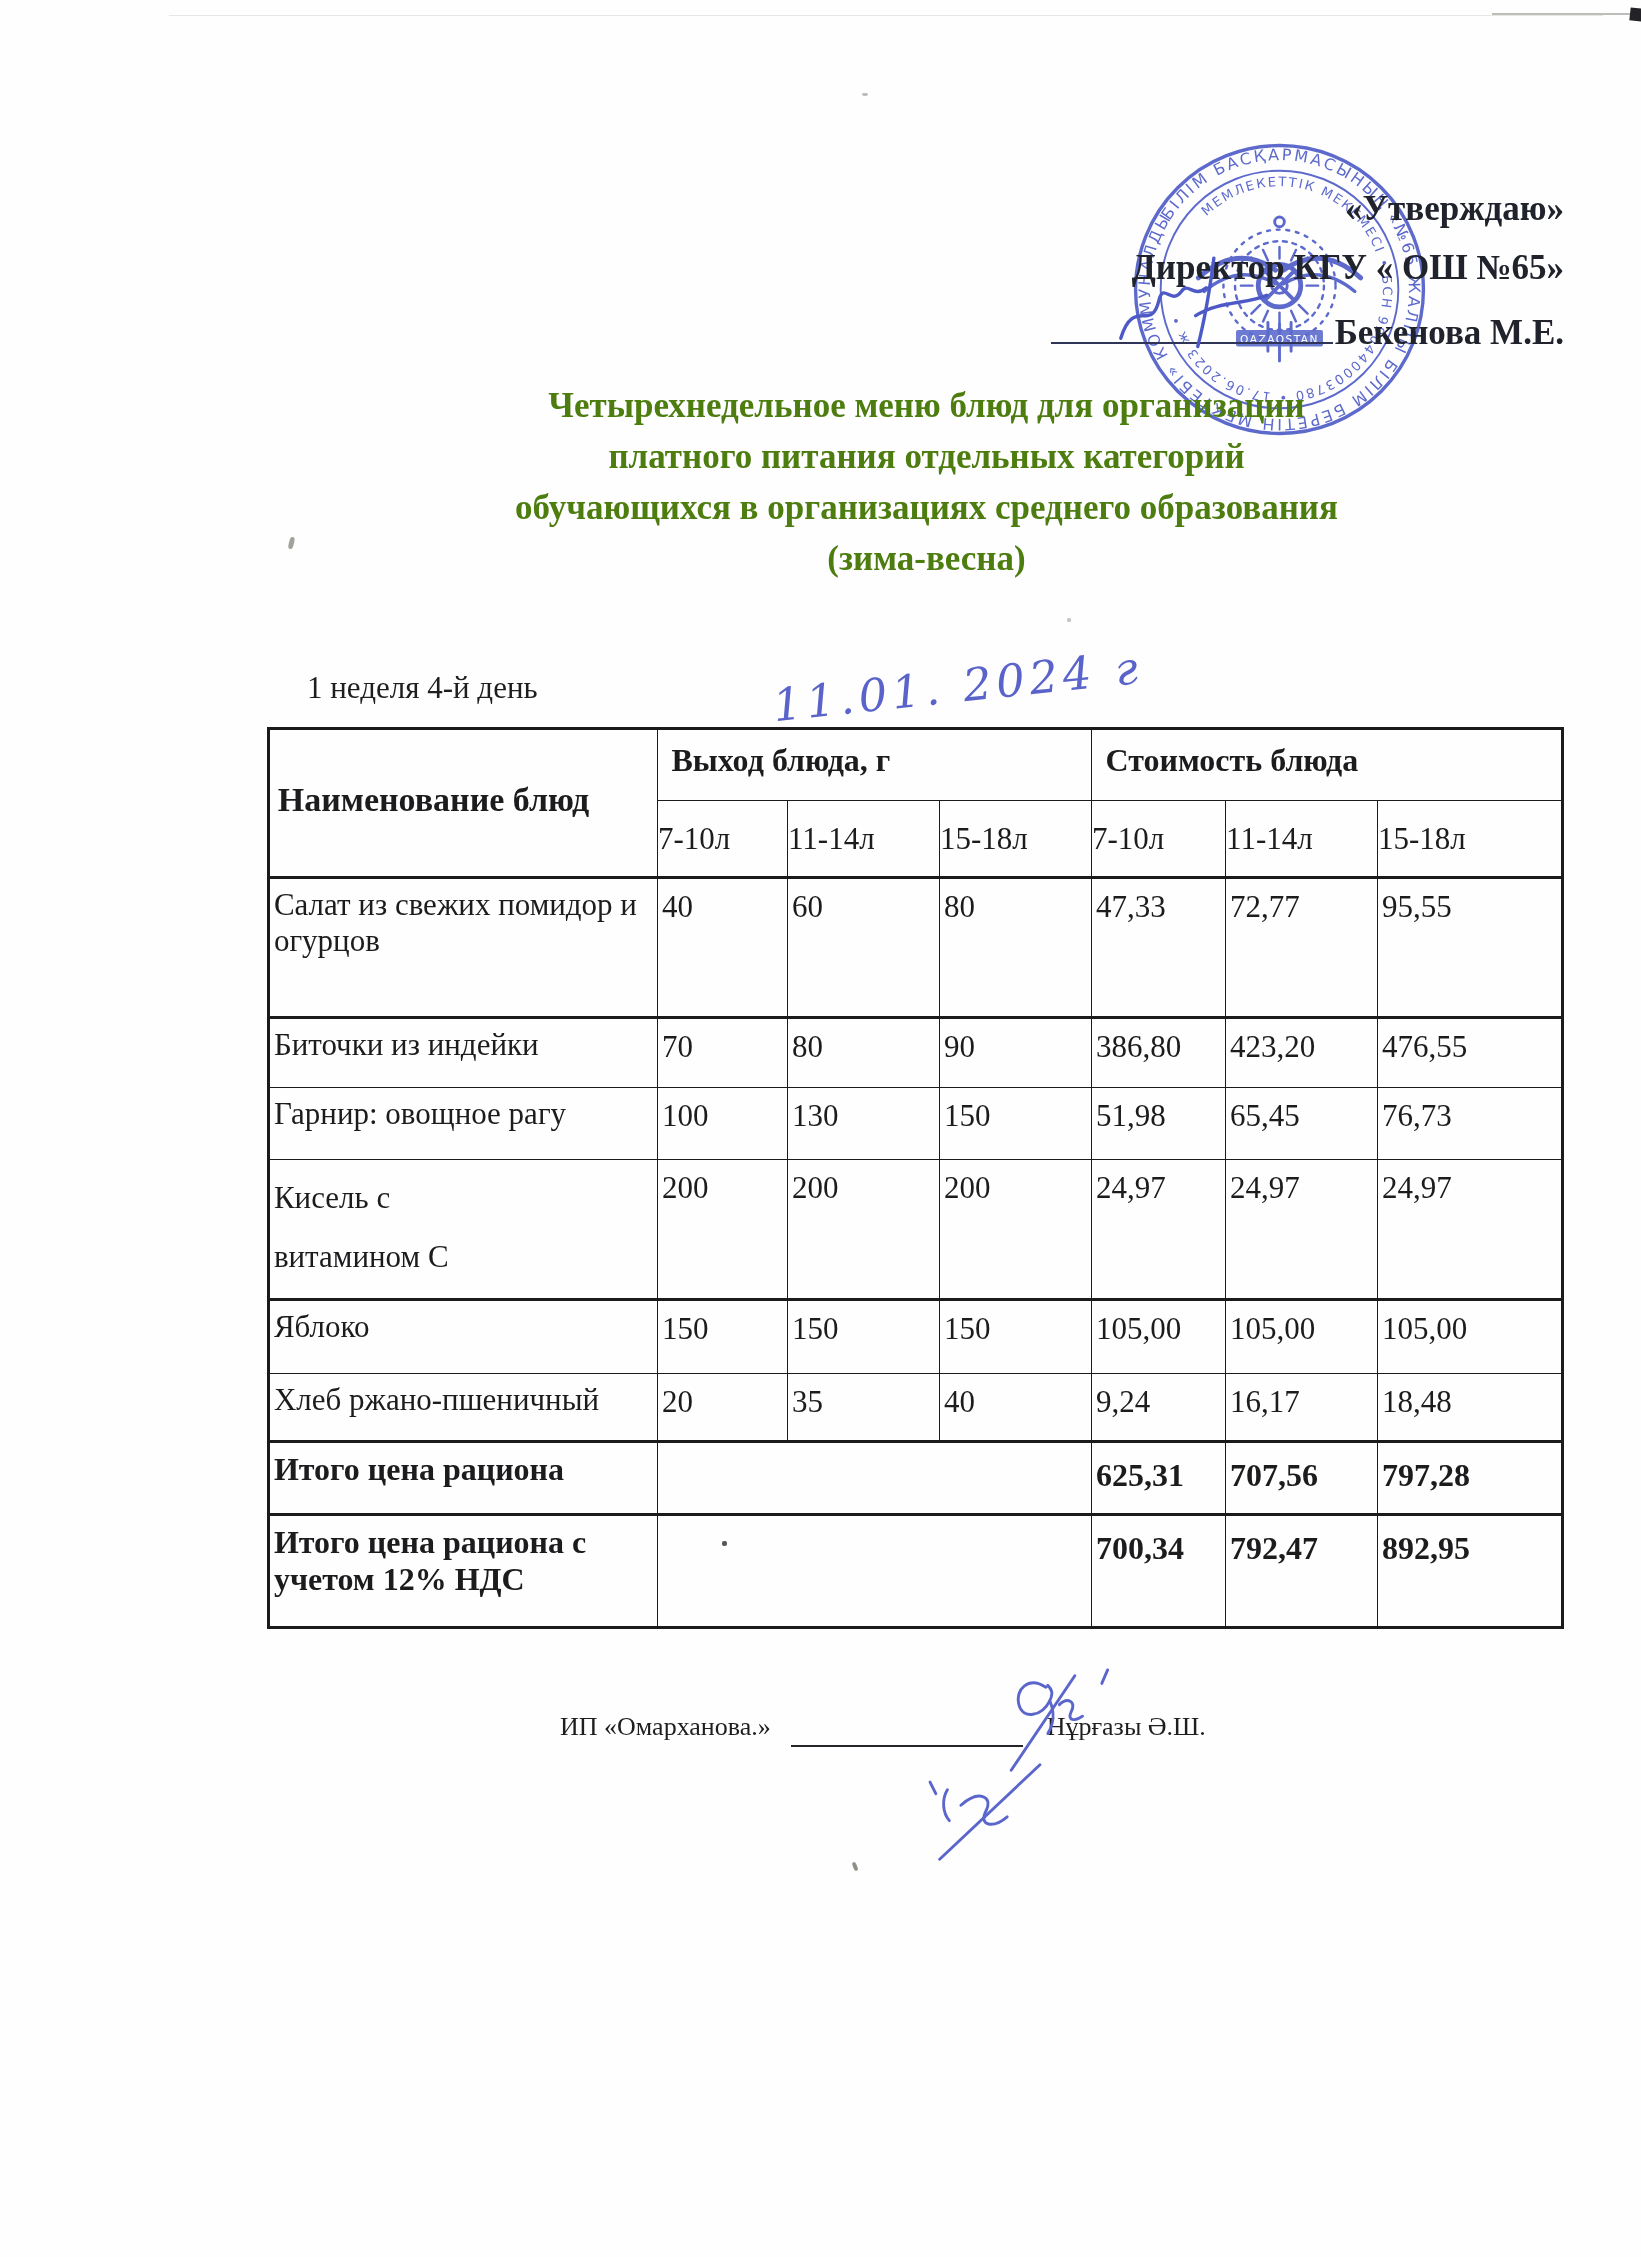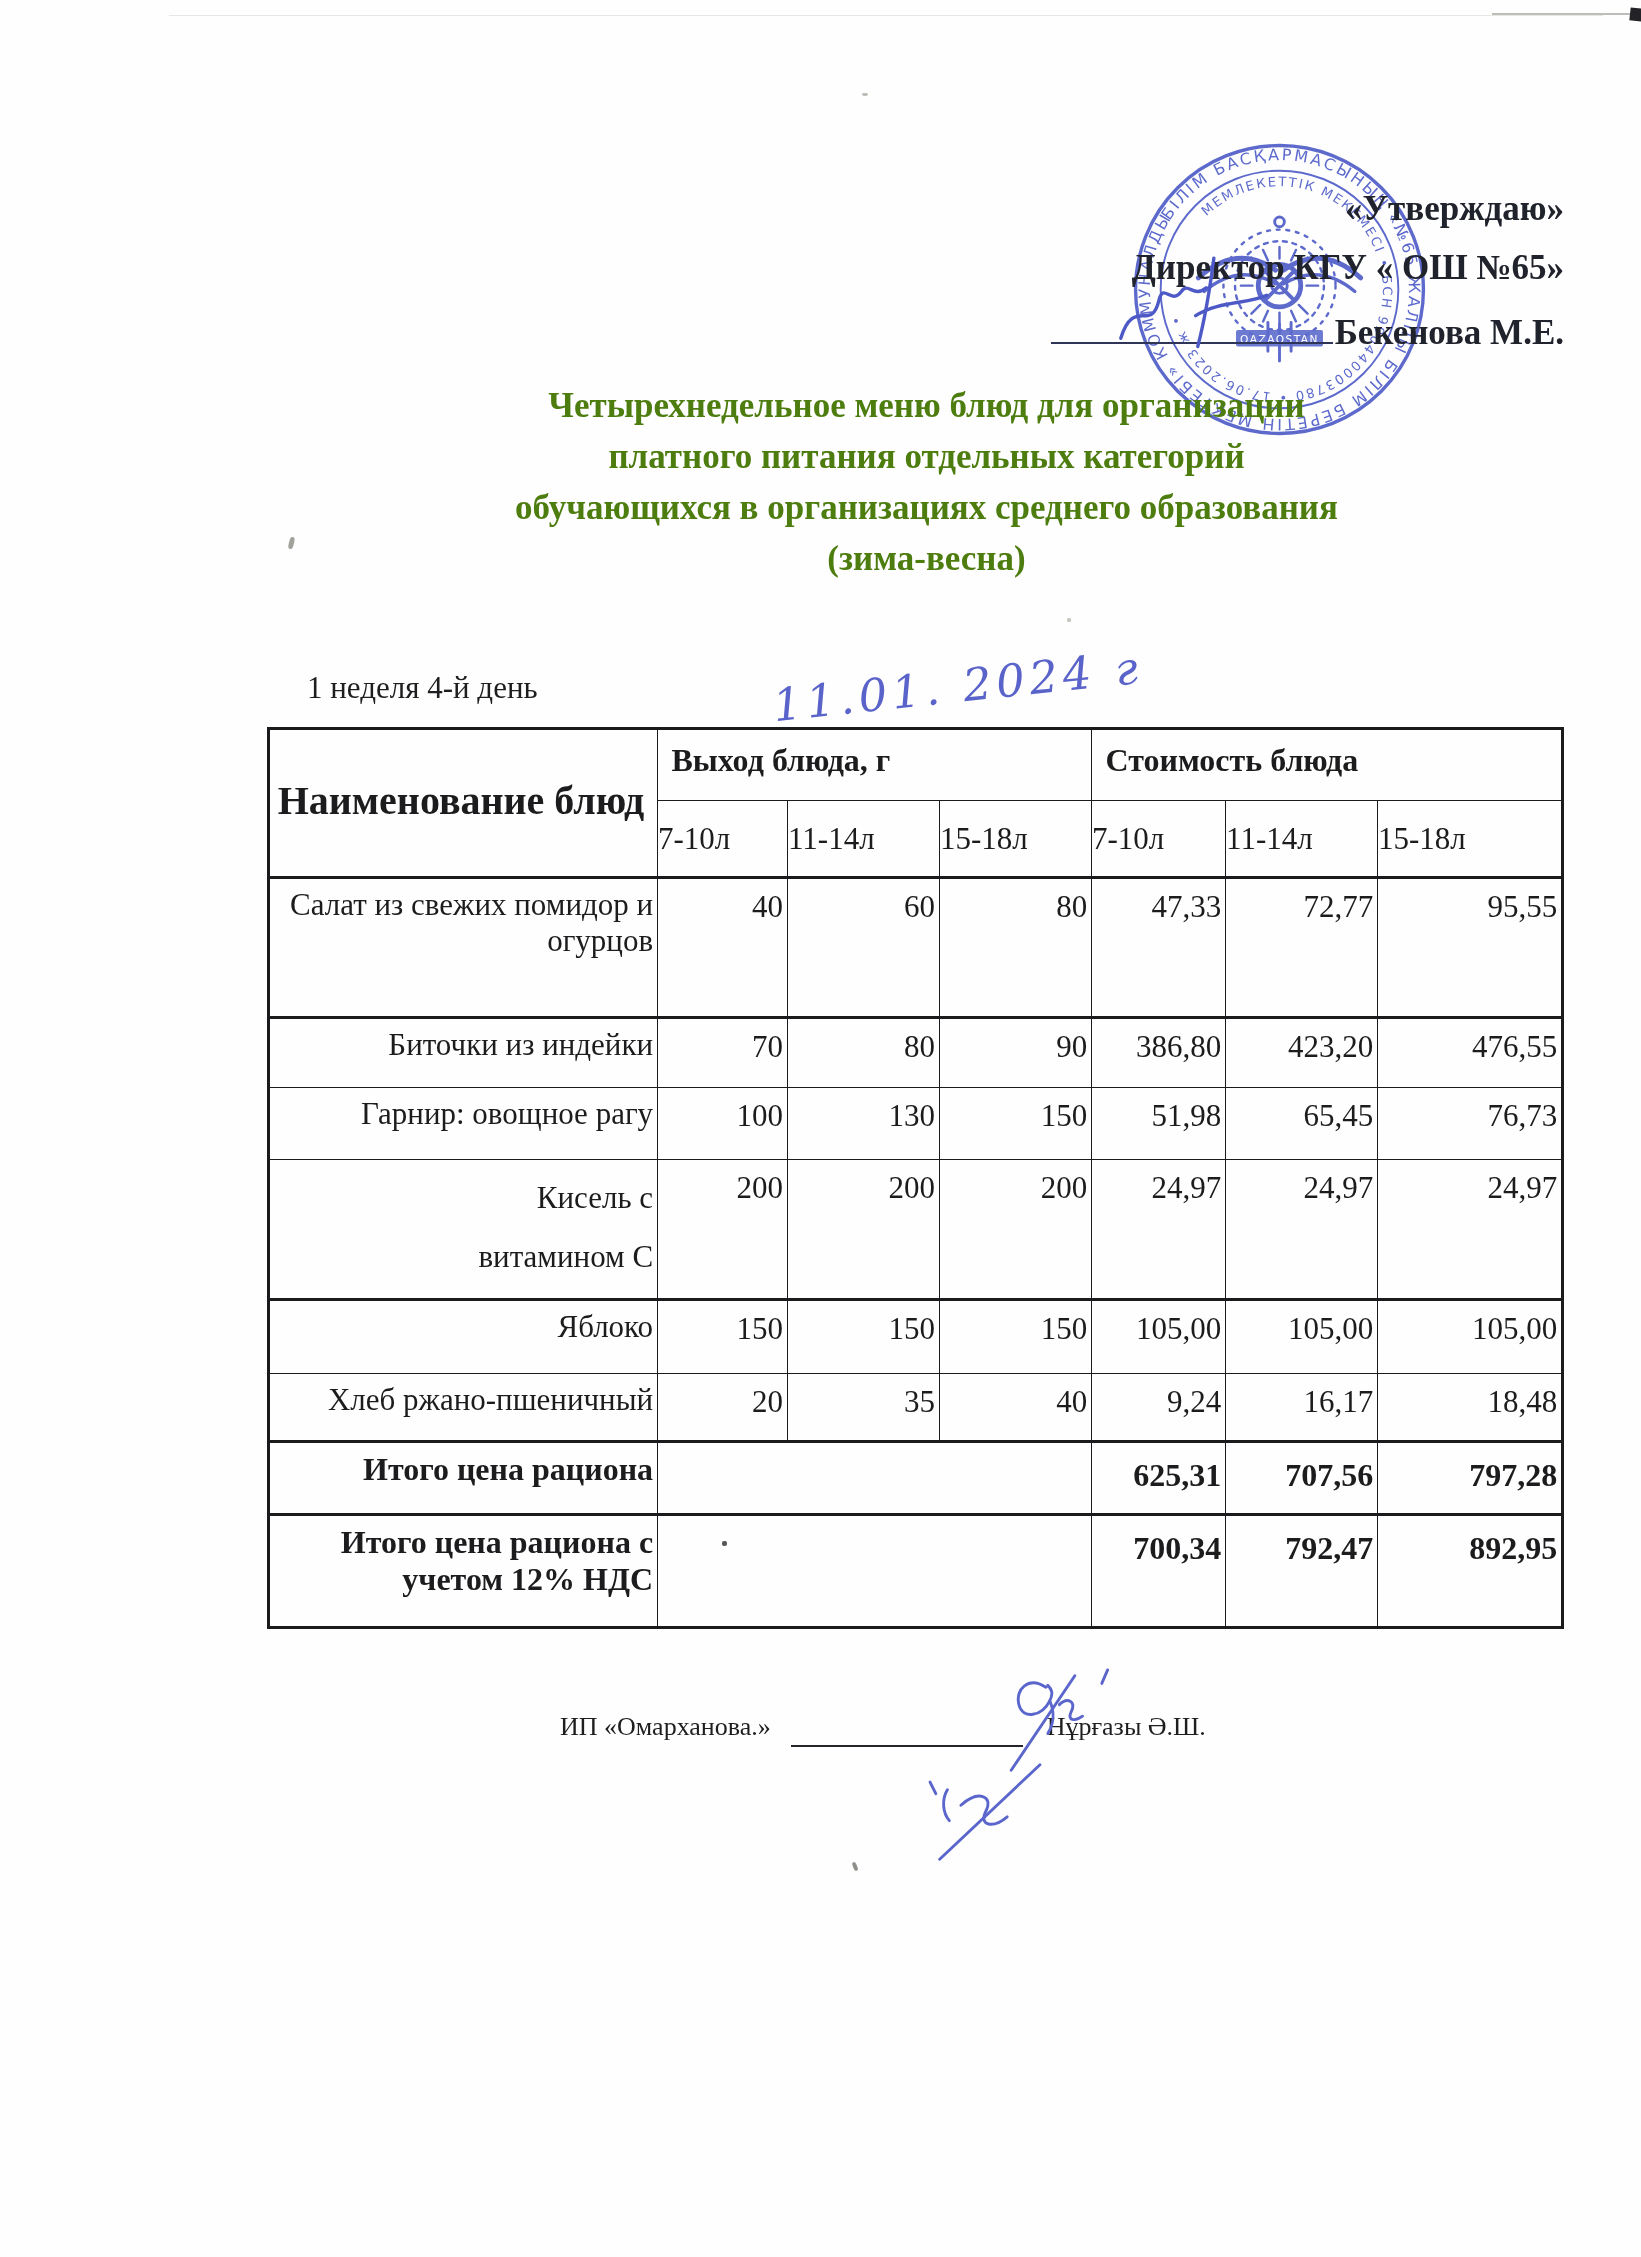--- a/index.html
+++ b/index.html
@@ -30,23 +30,23 @@
   .hand-date{position:absolute;top:660px;left:772px;font-family:"DejaVu Serif",serif;
              font-style:italic;font-size:45px;color:#5a63c9;letter-spacing:4.8px;
              transform:rotate(-6deg);white-space:nowrap;}
 
   
   table.menu{position:absolute;top:727px;left:267px;width:1294px;border-collapse:collapse;
              table-layout:fixed;color:#1c1c1e;}
   table.menu,table.menu td,table.menu th{border:1.9px solid #1b1b1d;}
   table.menu{border-width:3.9px;}
   table.menu th{font-size:32px;font-weight:bold;text-align:left;vertical-align:top;padding:11.6px 0 0 13.5px;}
-  table.menu th.name-h{vertical-align:middle;padding:0 0 5.8px 7.7px;font-size:40px;}
+  table.menu th.name-h{vertical-align:middle;padding:0 0 5.8px 7.7px;font-size:34px;}
   table.menu th.age{font-weight:normal;font-size:31px;text-align:left;vertical-align:middle;padding:0;}
-  table.menu td{font-size:31px;text-align:right;vertical-align:top;padding:9.7px 3.9px 0 3.9px;}
+  table.menu td{font-size:31px;text-align:left;vertical-align:top;padding:9.7px 3.9px 0 3.9px;}
   table.menu td.name{padding-top:7.7px;}
   tr.thick td, tr.thick th{border-top-width:3.9px;}
   tr.itogo td{font-weight:bold;font-size:32px;padding-top:13.5px;}
   td.lft{text-align:left;padding-left:11.6px;}
   .kisel-span{display:inline-block;max-width:203px;line-height:59px;}
 
   
   .sigrow{position:absolute;font-size:26px;white-space:nowrap;}
   .line-blank{display:inline-block;border-bottom:2.9px solid #26262a;vertical-align:-11.6px;}
 

